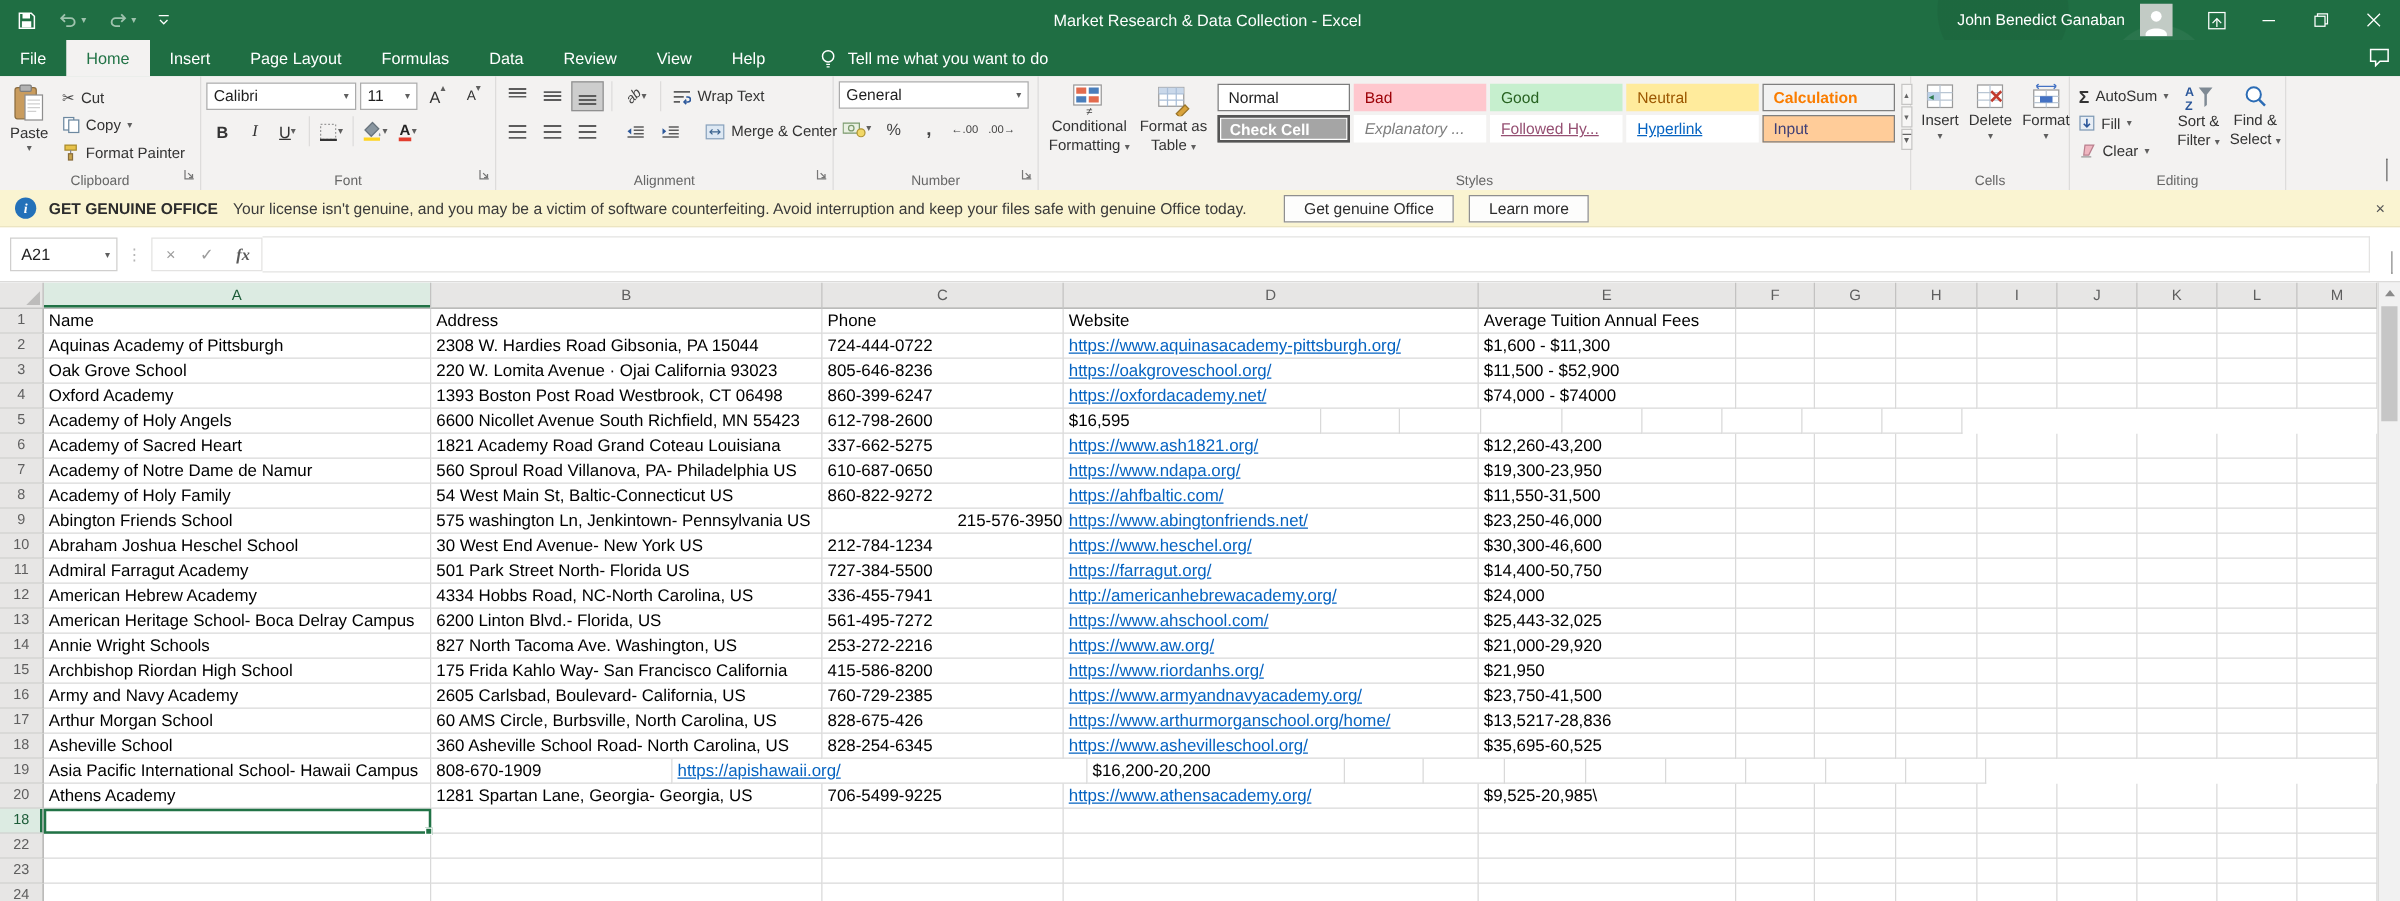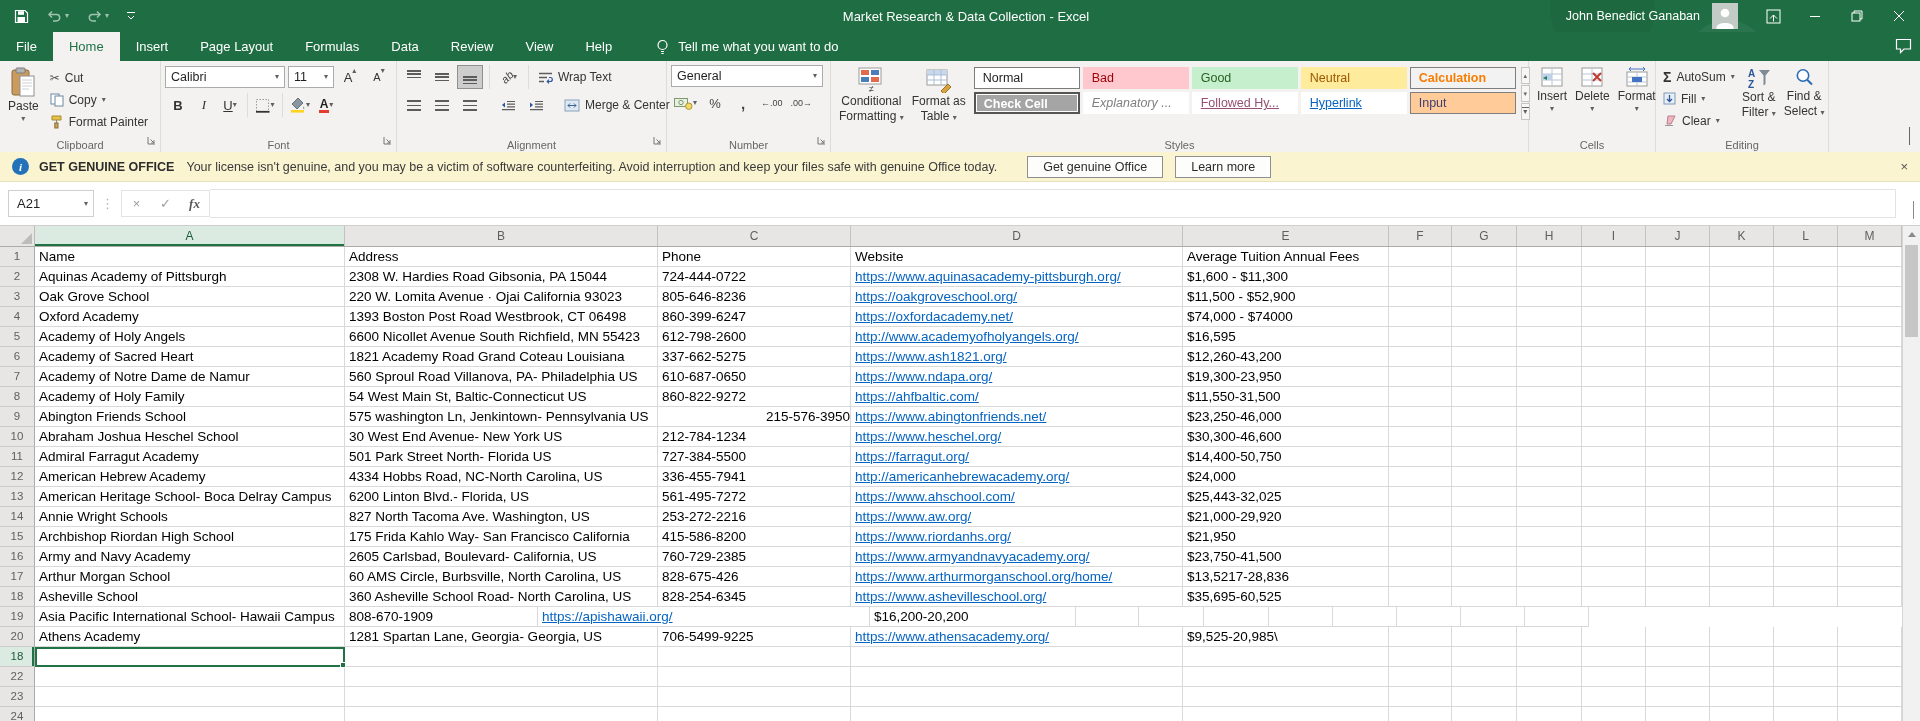--- a/index.html
+++ b/index.html
@@ -671,21 +671,20 @@
           <div class="cell" style="width: 64px;"></div>
           <div class="cell" style="width: 64px;"></div>
           <div class="cell" style="width: 64px;"></div>
           <div class="cell" style="width: 64px;"></div>
         </div>
         <div class="grow">
           <div class="rowhdr">5</div>
           <div class="cell" style="width: 310px;"><span>Academy of Holy Angels</span></div>
           <div class="cell" style="width: 313px;"><span>6600 Nicollet Avenue South Richfield, MN 55423</span></div>
           <div class="cell" style="width: 193px;"><span>612-798-2600</span></div>
-          <div class="cell" style="width: 332px;"><span class="link">http://www.academyofholyangels.org/</span></div>
           <div class="cell" style="width: 206px;"><span>$16,595</span></div>
           <div class="cell" style="width: 63px;"></div>
           <div class="cell" style="width: 65px;"></div>
           <div class="cell" style="width: 65px;"></div>
           <div class="cell" style="width: 64px;"></div>
           <div class="cell" style="width: 64px;"></div>
           <div class="cell" style="width: 64px;"></div>
           <div class="cell" style="width: 64px;"></div>
           <div class="cell" style="width: 64px;"></div>
         </div>

